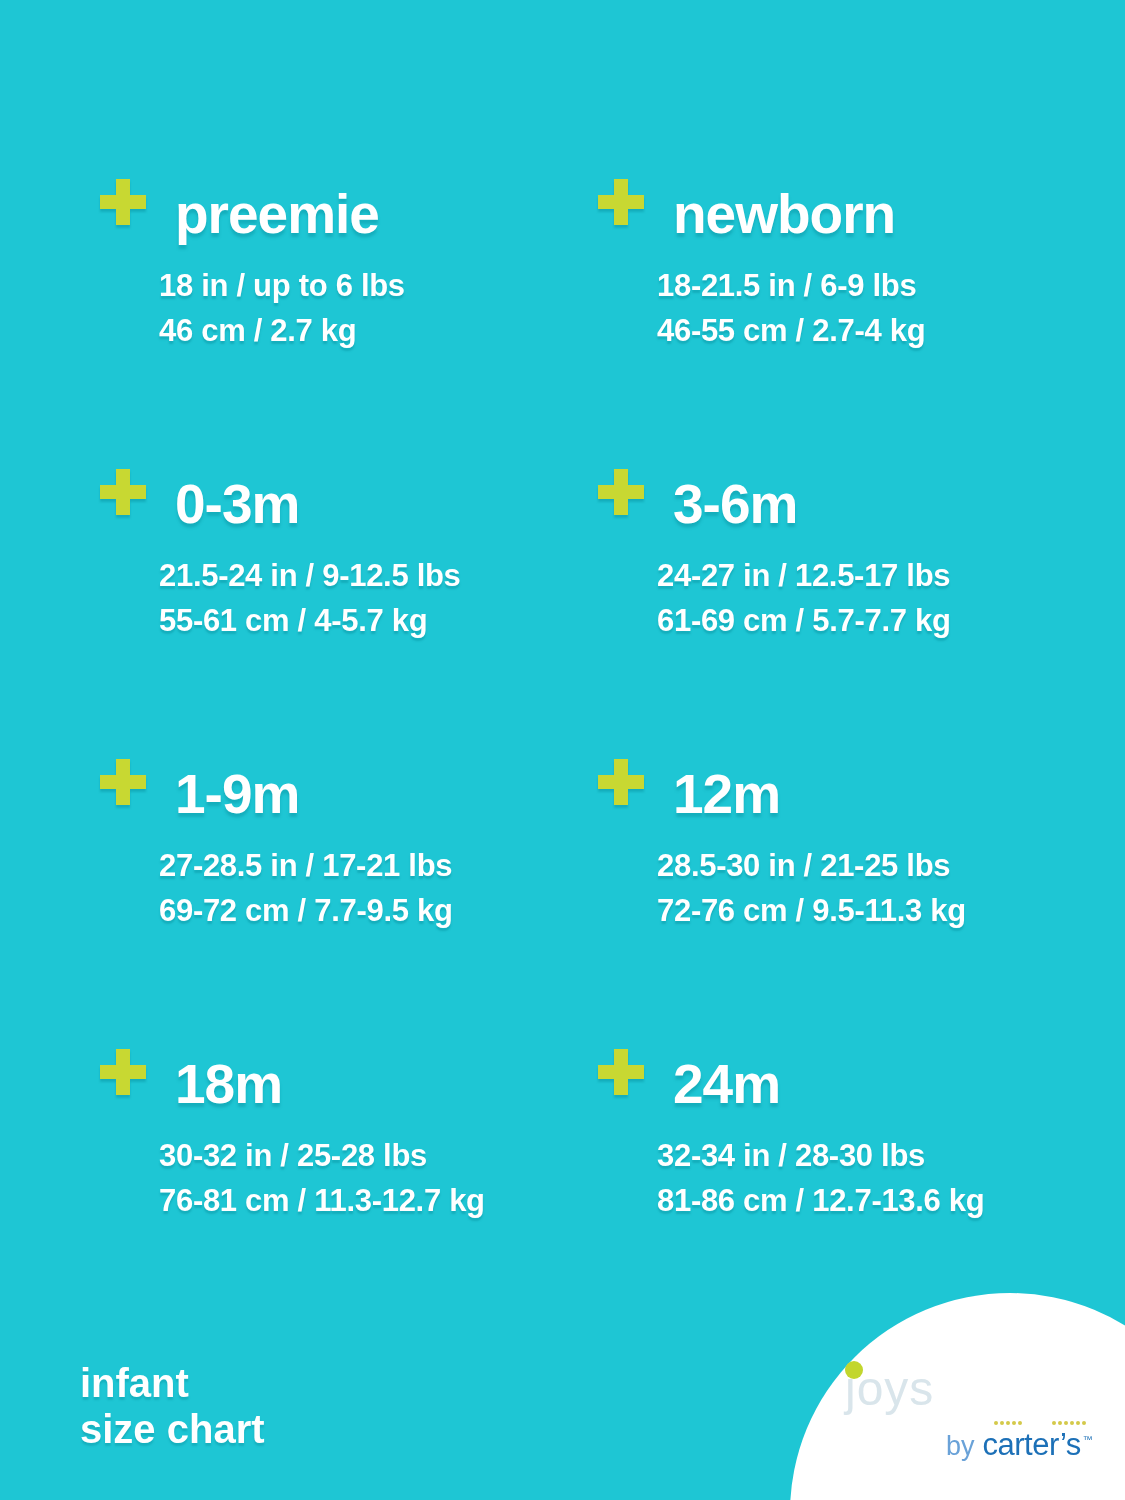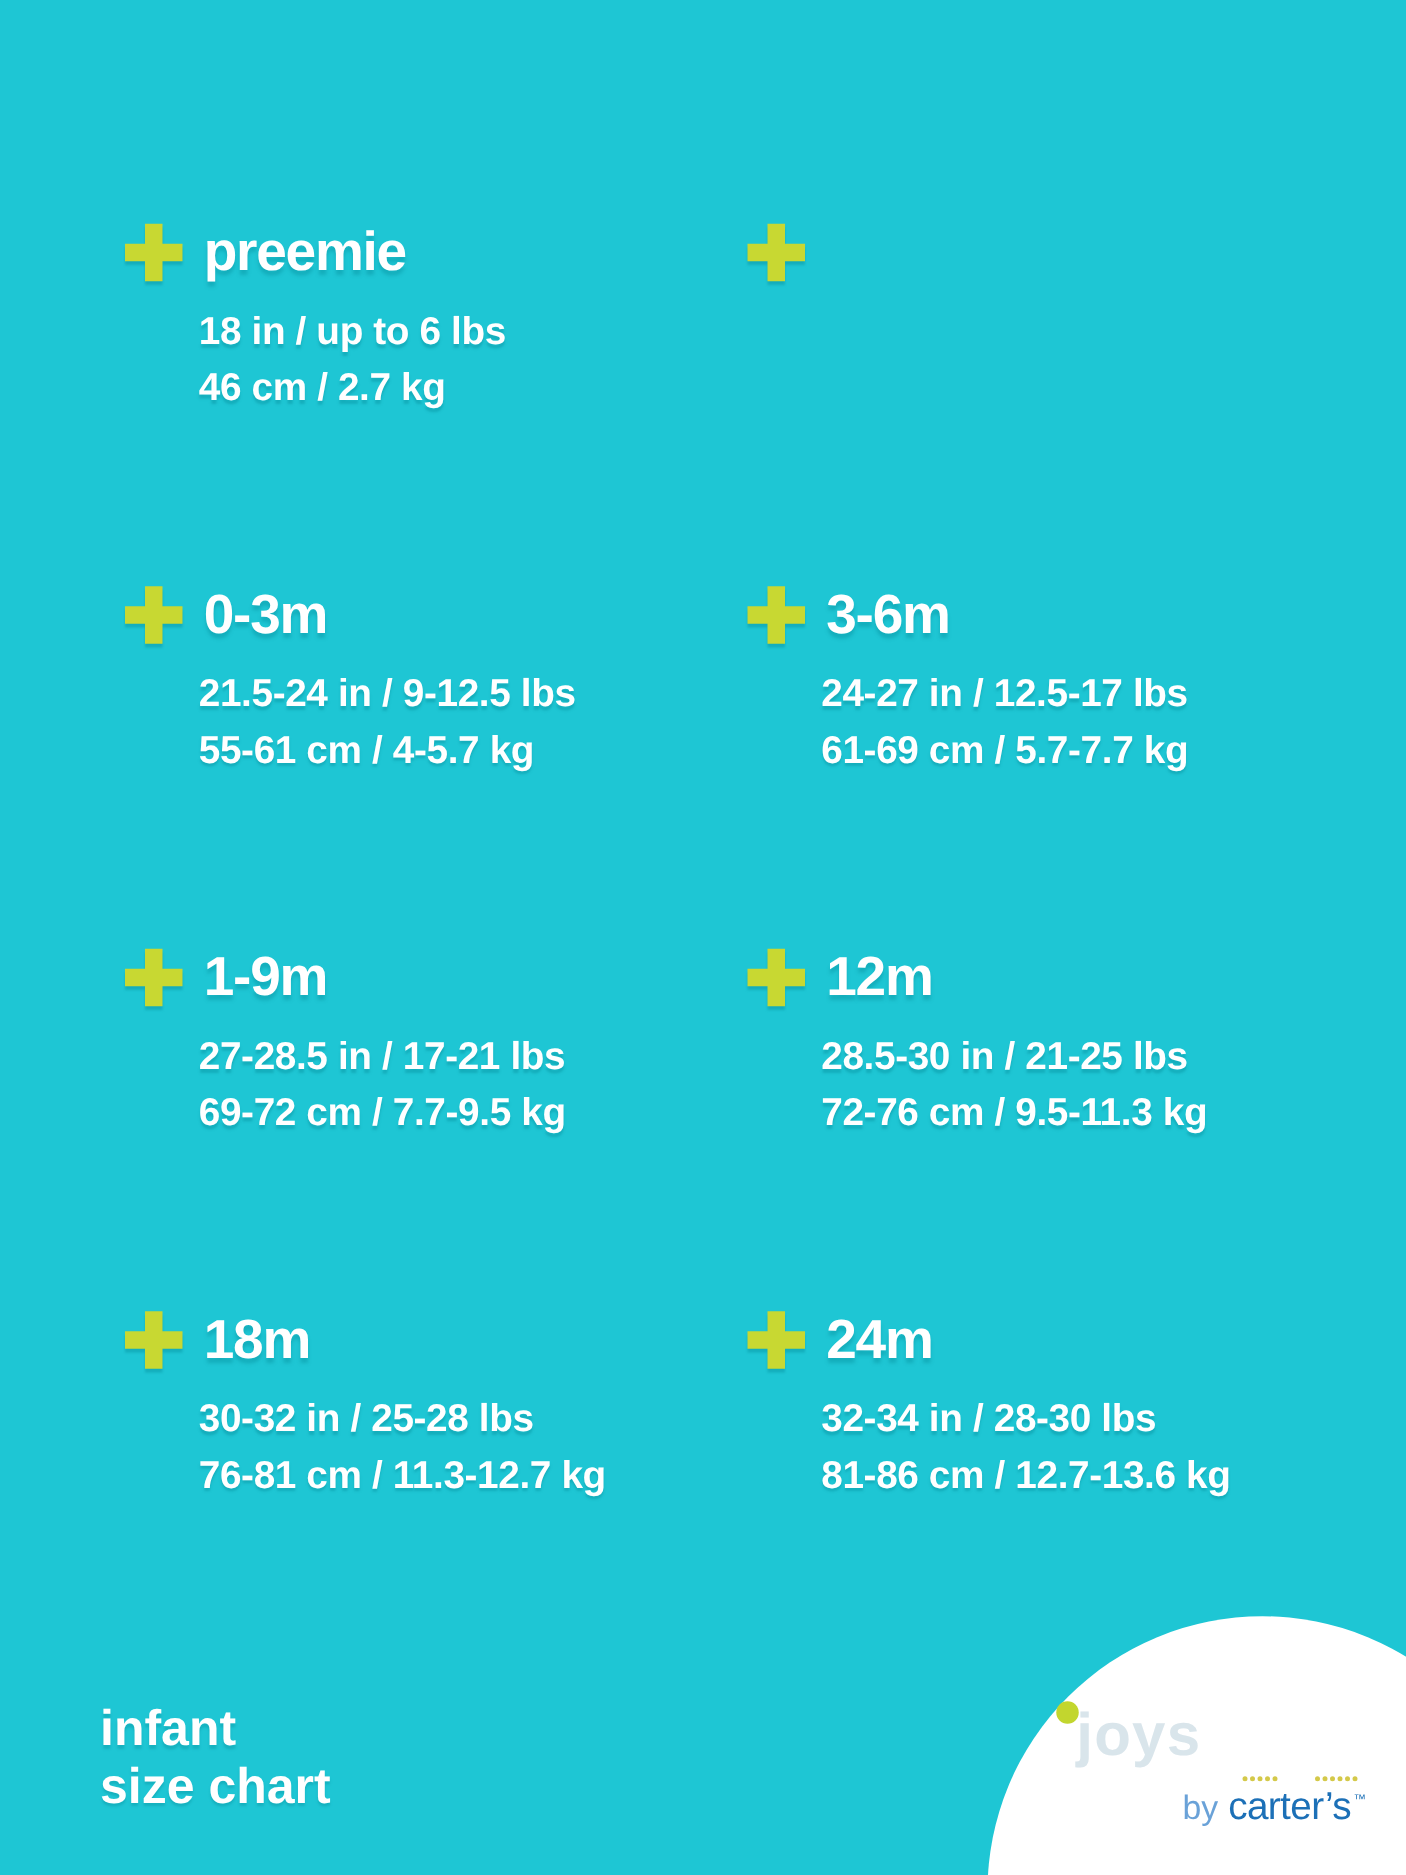--- a/index.html
+++ b/index.html
@@ -46,22 +46,22 @@
     left: 0; top: 16px; width: 46px; height: 14px;
     background: var(--accent);
   }
   .plus::after {
     content: ""; position: absolute;
     left: 16px; top: 0; width: 14px; height: 46px;
     background: var(--accent);
   }
   .info { margin-left: 13px; color: var(--text); }
   .size-name {
-    margin: 4px;
-    font-size: 44px; line-height: 66px;
+    margin: 16px;
+    font-size: 55px; line-height: 66px;
     font-weight: bold; letter-spacing: -1px;
     text-shadow: 0 4px 3px rgba(0,128,142,0.35);
   }
   .size-detail {
     margin: 0;
     font-size: 31px; line-height: 45px;
     font-weight: bold; letter-spacing: -0.3px;
     text-shadow: 0 3px 2px rgba(0,128,142,0.35);
   }
   .info .size-detail.first { margin-top: 7px; }
@@ -82,21 +82,21 @@
     border-radius: 50%;
     background: var(--circle-bg);
   }
   .logo-line1 {
     position: absolute; left: 46px; top: 68px;
     display: flex; align-items: flex-start;
     line-height: 55px; white-space: nowrap;
   }
   .word-simple { font-size: 48px; color: var(--logo-simple); letter-spacing: 0.5px; }
   .joys-wrap { position: relative; margin-left: 9px; }
-  .word-joys { font-size: 48px; font-weight: bold; color: var(--logo-joys); letter-spacing: 1px; margin-left: 16px; }
+  .word-joys { font-size: 48px; font-weight: normal; color: var(--logo-joys); letter-spacing: 1px; }
   .j-dot {
     position: absolute; left: 0px; top: 0px;
     width: 18px; height: 18px; border-radius: 50%;
     background: var(--logo-dot);
   }
   .logo-dots { position: absolute; display: flex; gap: 2px; }
   .dots-left { left: 204px; top: 128px; }
   .dots-right { left: 262px; top: 128px; }
   .logo-dots i {
     width: 4px; height: 4px; border-radius: 50%;
@@ -121,20 +121,25 @@
       <span class="plus"></span>
       <div class="info">
         <h2 class="size-name">preemie</h2>
         <p class="size-detail first">18 in / up to 6 lbs</p>
         <p class="size-detail">46 cm / 2.7 kg</p>
       </div>
     </article>
 
     <article class="cell">
       <span class="plus"></span>
+      <div class="info">
+        <h2 class="size-name">newborn</h2>
+        <p class="size-detail first">18-21.5 in / 6-9 lbs</p>
+        <p class="size-detail">46-55 cm / 2.7-4 kg</p>
+      </div>
     </article>
 
     <article class="cell">
       <span class="plus"></span>
       <div class="info">
         <h2 class="size-name">0-3m</h2>
         <p class="size-detail first">21.5-24 in / 9-12.5 lbs</p>
         <p class="size-detail">55-61 cm / 4-5.7 kg</p>
       </div>
     </article>

